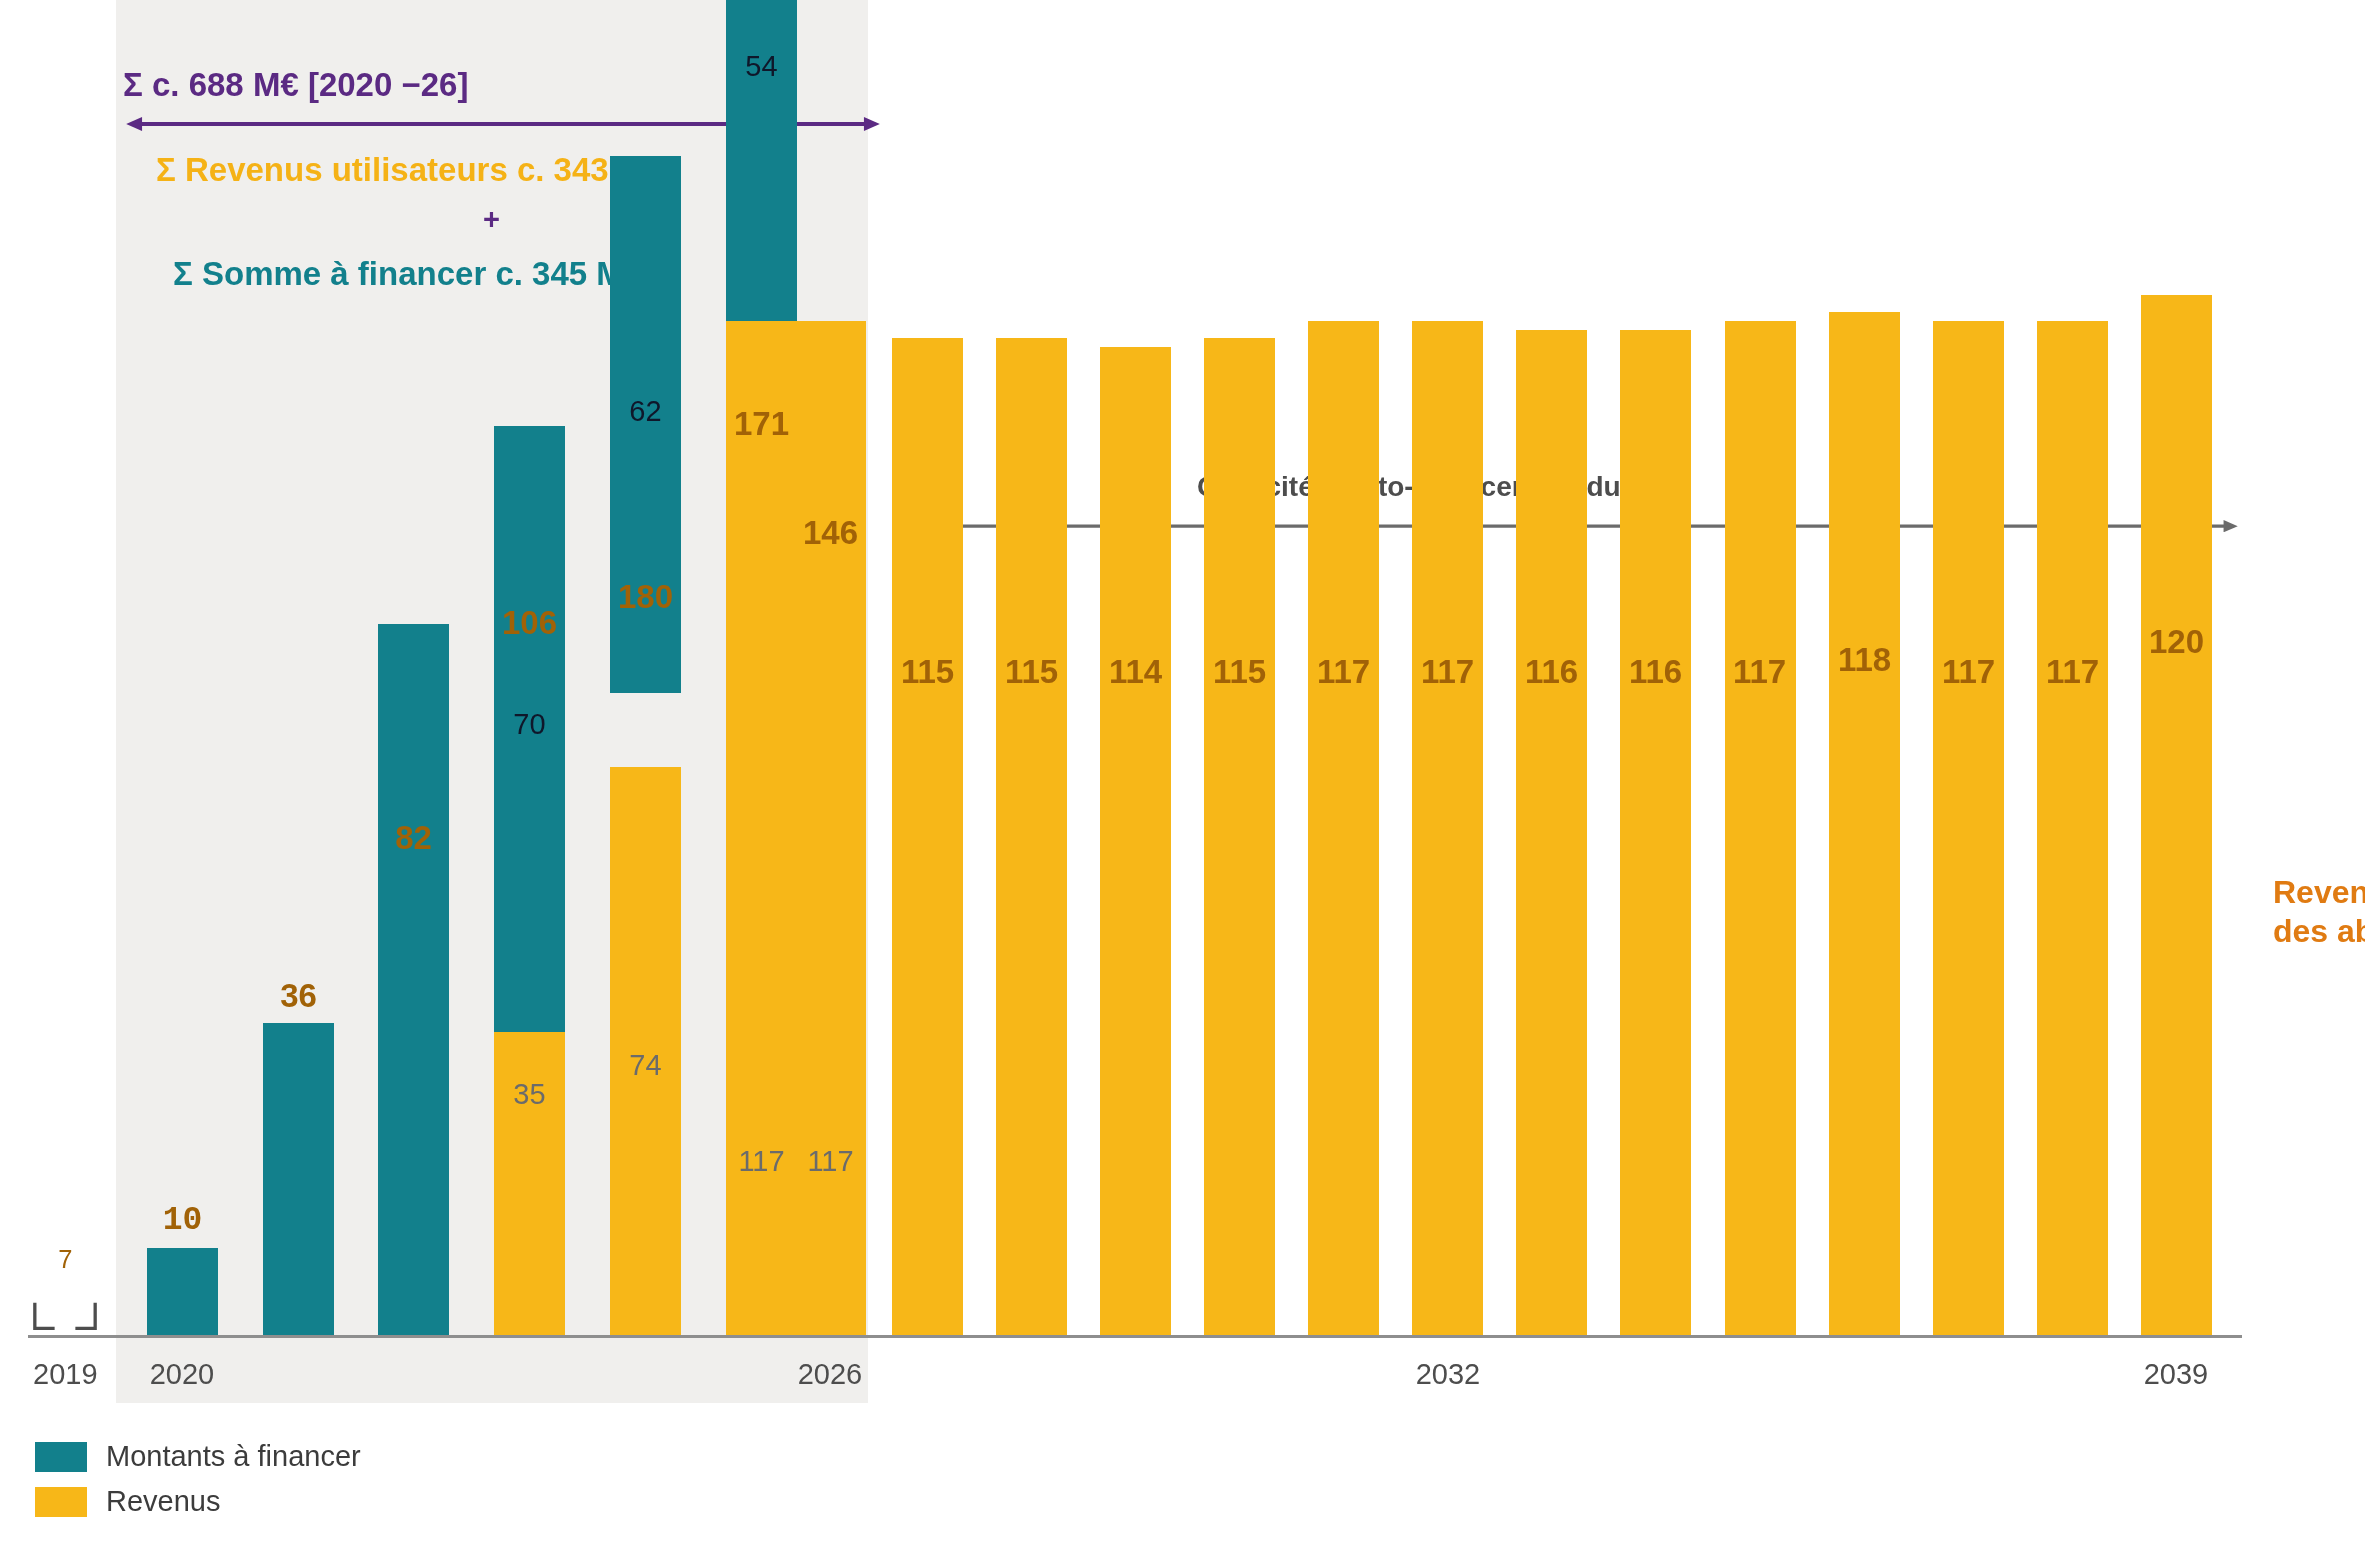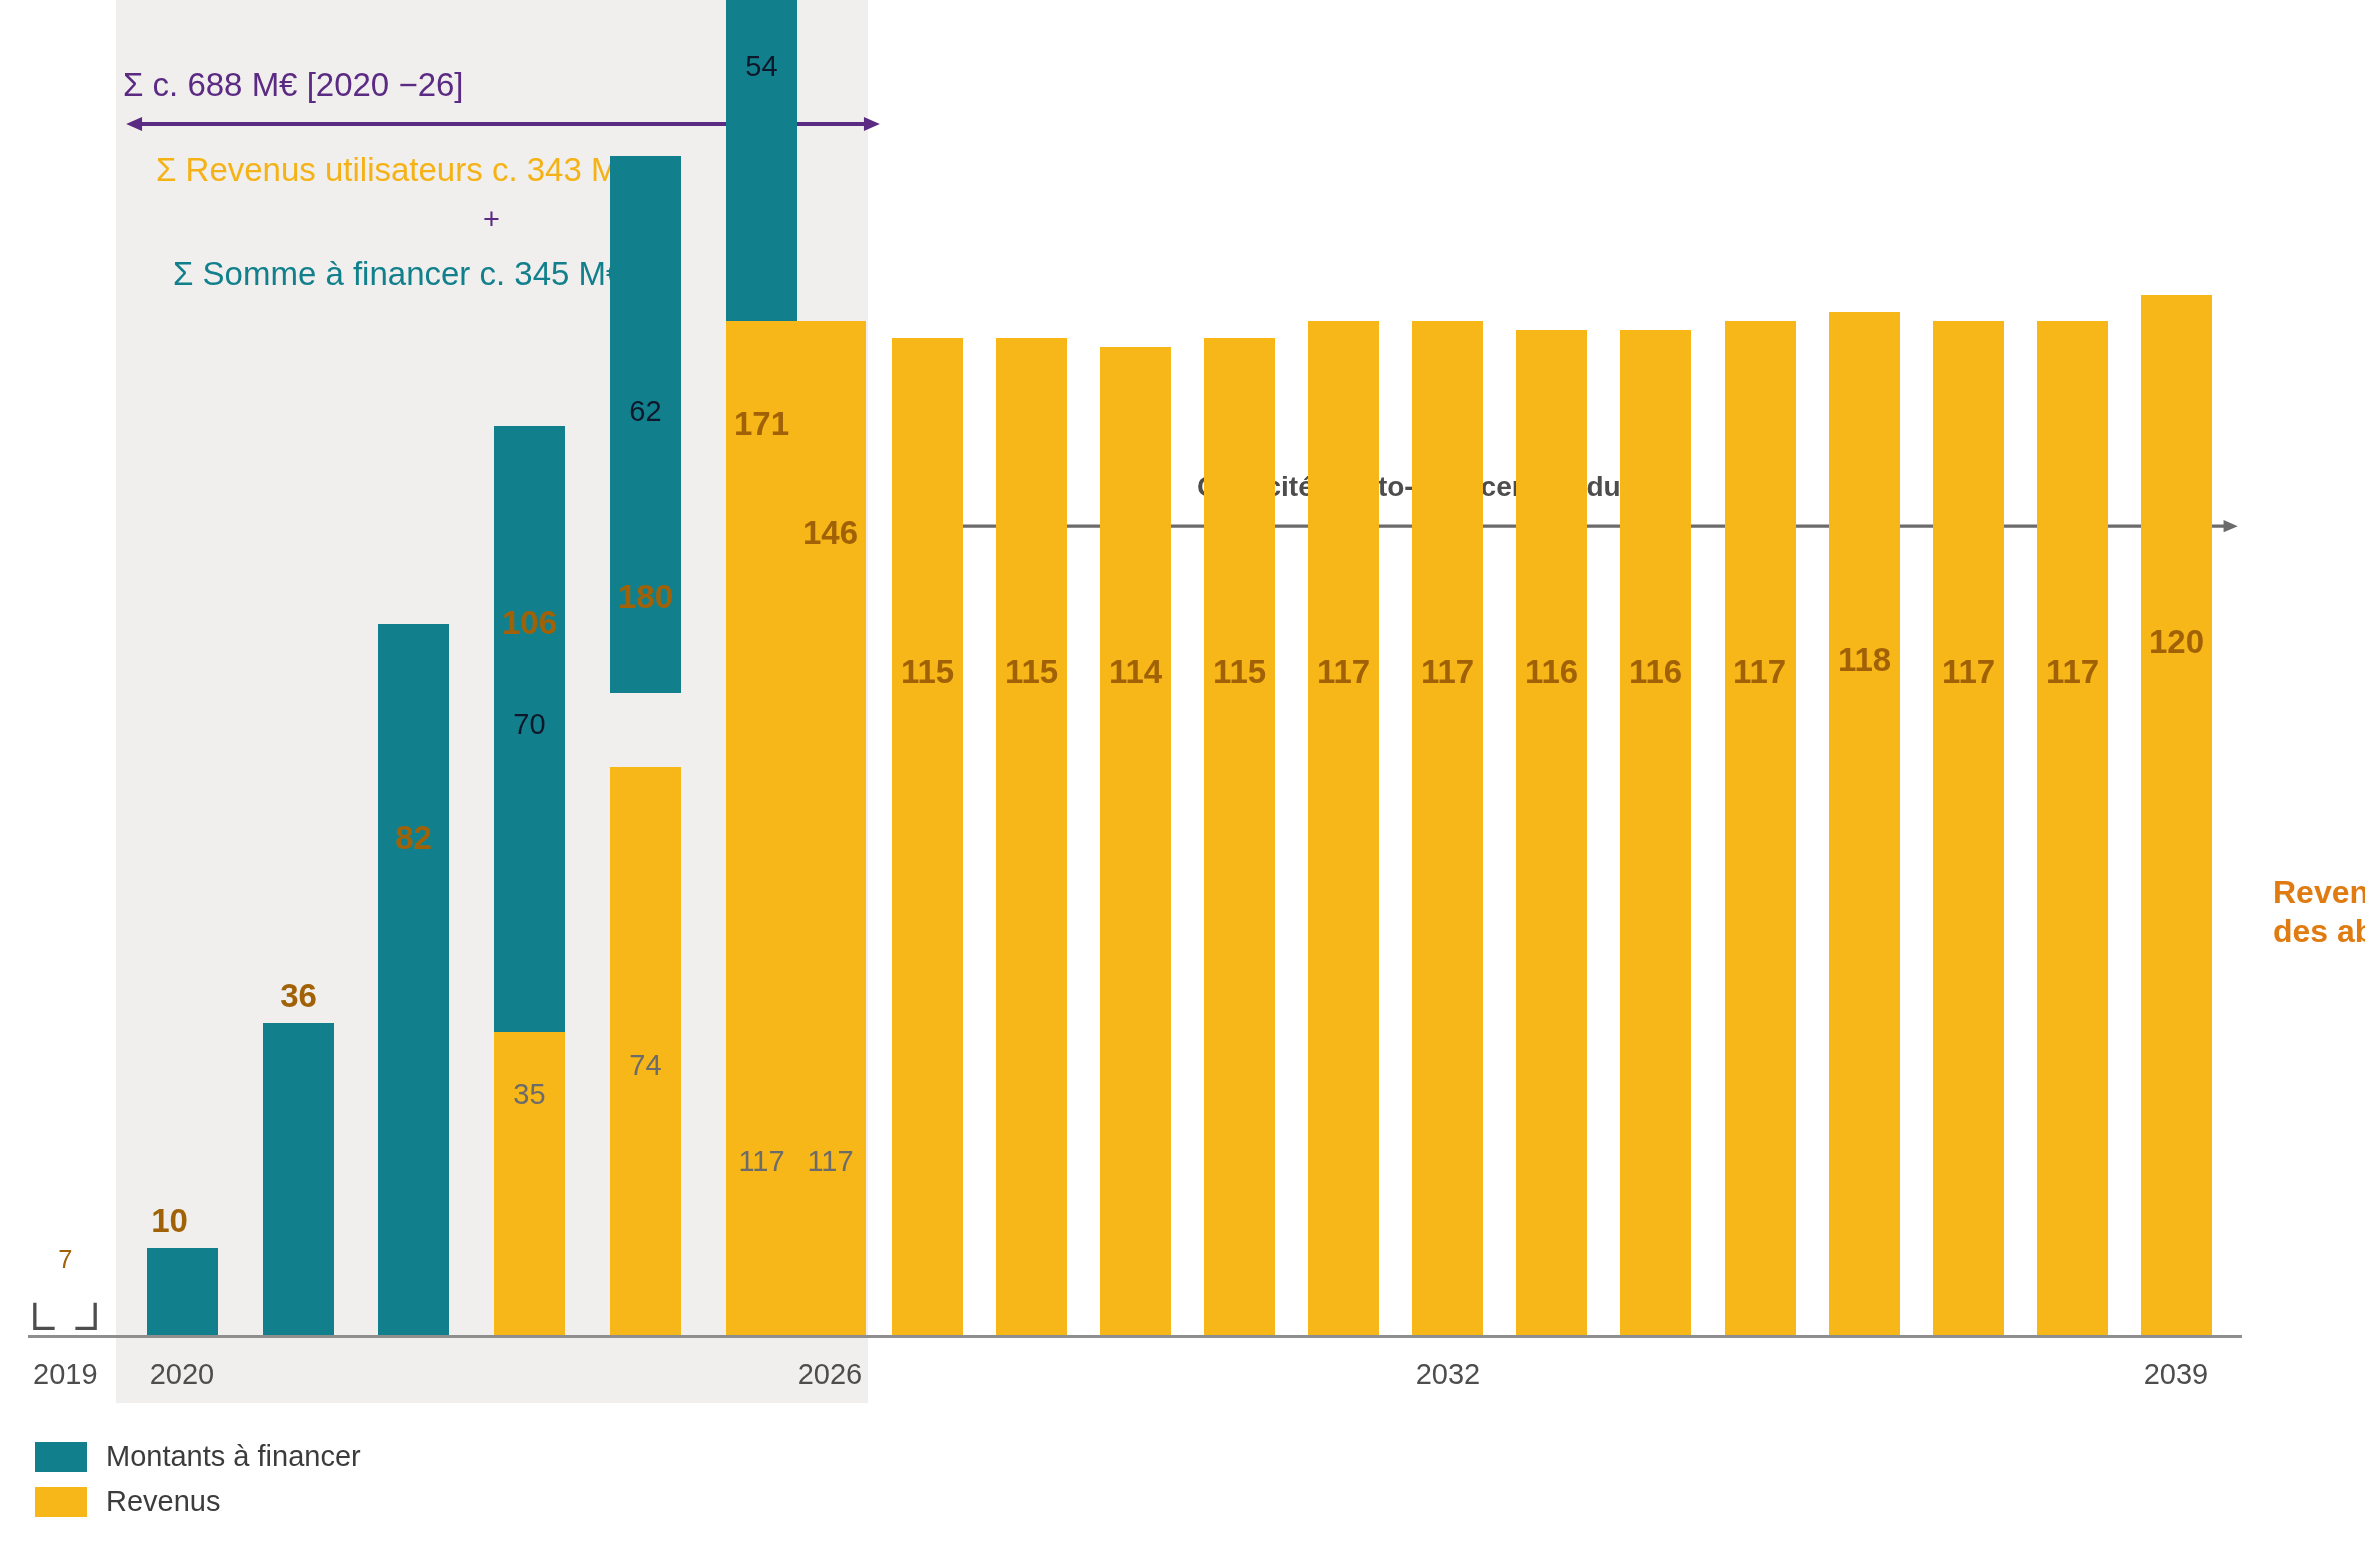--- a/index.html
+++ b/index.html
@@ -25,21 +25,21 @@
 
   
   #shade {
     position: absolute;
     background: #f0efed;
   }
 
   
   .ann {
     position: absolute;
-    font-weight: normal;
+    font-weight: bold;
     white-space: nowrap;
   }
   #sum-total {
     color: #5b2a83;
     font-size: 33px;
     left: 123px;
     top: 66px;
   }
   #sum-users {
     color: #f5b216;
@@ -228,21 +228,21 @@
 
     <svg id="bracket" viewBox="0 0 140 72">
       <polyline points="6,6 6,60 48,60" fill="none" stroke="#4d4d4d" stroke-width="7"></polyline>
       <polyline points="134,6 134,60 92,60" fill="none" stroke="#4d4d4d" stroke-width="7"></polyline>
     </svg>
     <div class="total-label small" style="left:3.8px; top:1247px;">7</div>
 
     <div class="bar-col" style="left:147px; height:87px;">
       <div class="seg seg-fund" style="bottom:0; height:87px;"></div>
     </div>
-    <div class="total-label" style="left:108px; top:1204px;">10</div>
+    <div class="total-label" style="left:121px; top:1204px;font-family:Liberation Mono, monospace;">10</div>
 
     <div class="bar-col" style="left:263px; height:312px;">
       <div class="seg seg-fund" style="bottom:0; height:312px;"></div>
     </div>
     <div class="total-label" style="left:237px; top:979px;">36</div>
 
     <div class="bar-col" style="left:378px; height:711px;">
       <div class="seg seg-fund" style="bottom:0; height:711px;"></div>
     </div>
     <div class="total-label" style="left:352px; top:821px;">82</div>

